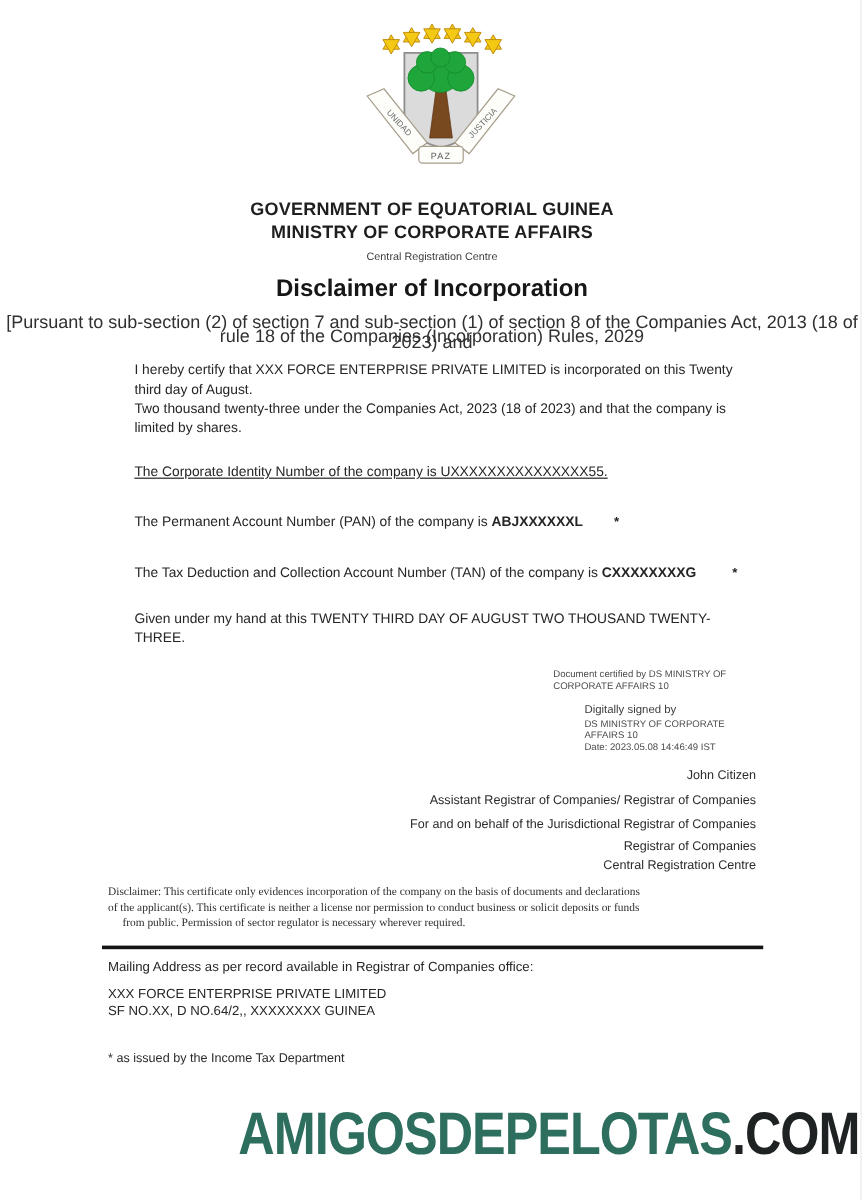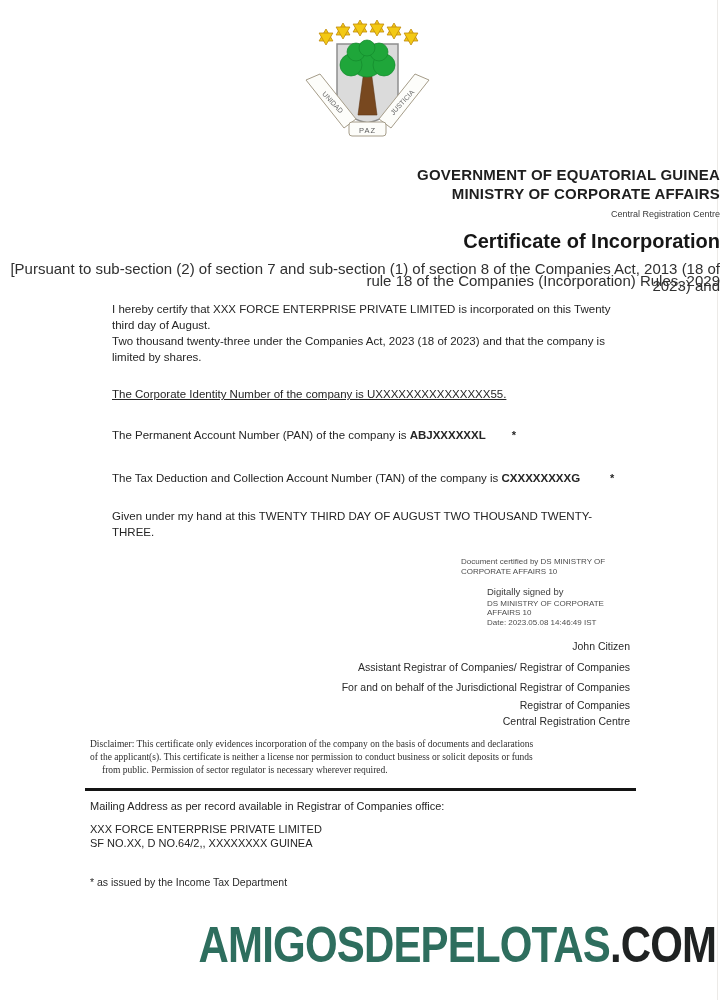--- a/index.html
+++ b/index.html
@@ -2,21 +2,21 @@
 <html><head>
 <meta charset="utf-8">
 <style>
   html,body{margin:0;padding:0;background:#ffffff;}
   .page{
     position:relative;width:720px;height:1000px;background:#ffffff;
     font-family:"Liberation Sans", sans-serif;color:#252525;overflow:hidden;
   }
   .page-edge{position:absolute;top:0;right:2px;width:1px;height:100%;background:#eceae7;}
   .abs{position:absolute;}
-  .center{left:0;right:0;text-align:right;}
+  .center{left:0;right:0;text-align:center;}
   .gov{font-size:15px;font-weight:bold;letter-spacing:.2px;color:#1e1e1e;}
   .centre-label{font-size:9px;color:#3a3a3a;}
   .cert-title{font-size:20px;font-weight:bold;color:#161616;}
   .pursuant{font-size:15px;color:#303030;}
   .bodytxt{font-size:11.5px;color:#252525;left:90px;margin-left:22px;}
   .note-marker{font-weight:bold;font-size:11px;}
   .pan-gap{margin-left:26px;}
   .tan-gap{margin-left:30px;}
   .smallcert{font-size:8px;color:#4d4d4d;left:461px;line-height:9.5px;}
   .diglabel{font-size:9.5px;color:#3c3c3c;left:487px;}
@@ -85,21 +85,21 @@
       <rect x="49" y="102" width="37" height="14" rx="3" fill="#fdfdfa" stroke="#a59c89" stroke-width="1"></rect>
       <text x="31" y="84" transform="rotate(47 31 84)" text-anchor="middle" font-size="7" fill="#6a6a6a" font-family="Liberation Sans, sans-serif">UNIDAD</text>
       <text x="104" y="84" transform="rotate(-47 104 84)" text-anchor="middle" font-size="7" fill="#6a6a6a" font-family="Liberation Sans, sans-serif">JUSTICIA</text>
       <text x="67.5" y="112.5" text-anchor="middle" font-size="7.5" letter-spacing="1" fill="#5a5a5a" font-family="Liberation Sans, sans-serif">PAZ</text>
     </g>
   </svg>
 
   <div class="abs center gov" style="top:166px;">GOVERNMENT OF EQUATORIAL GUINEA</div>
   <div class="abs center gov" style="top:185px;">MINISTRY OF CORPORATE AFFAIRS</div>
   <div class="abs center centre-label" style="top:209px;">Central Registration Centre</div>
-  <div class="abs center cert-title" style="top:230px;">Certificate of Incorporation</div>
+  <div class="abs center cert-title" style="top:230px;">Disclaimer of Incorporation</div>
   <div class="abs center pursuant" style="top:260px;">[Pursuant to sub-section (2) of section 7 and sub-section (1) of section 8 of the Companies Act, 2013 (18 of 2023) and</div>
   <div class="abs center pursuant" style="top:272px;">rule 18 of the Companies (Incorporation) Rules, 2029</div>
 
   <div class="abs bodytxt" style="top:303px;">I hereby certify that XXX FORCE ENTERPRISE PRIVATE LIMITED is incorporated on this Twenty</div>
   <div class="abs bodytxt" style="top:319px;">third day of August.</div>
   <div class="abs bodytxt" style="top:335px;">Two thousand twenty-three under the Companies Act, 2023 (18 of 2023) and that the company is</div>
   <div class="abs bodytxt" style="top:351px;">limited by shares.</div>
 
   <div class="abs bodytxt" style="top:388px;text-decoration:underline;">The Corporate Identity Number of the company is UXXXXXXXXXXXXXXX55.</div>
 

